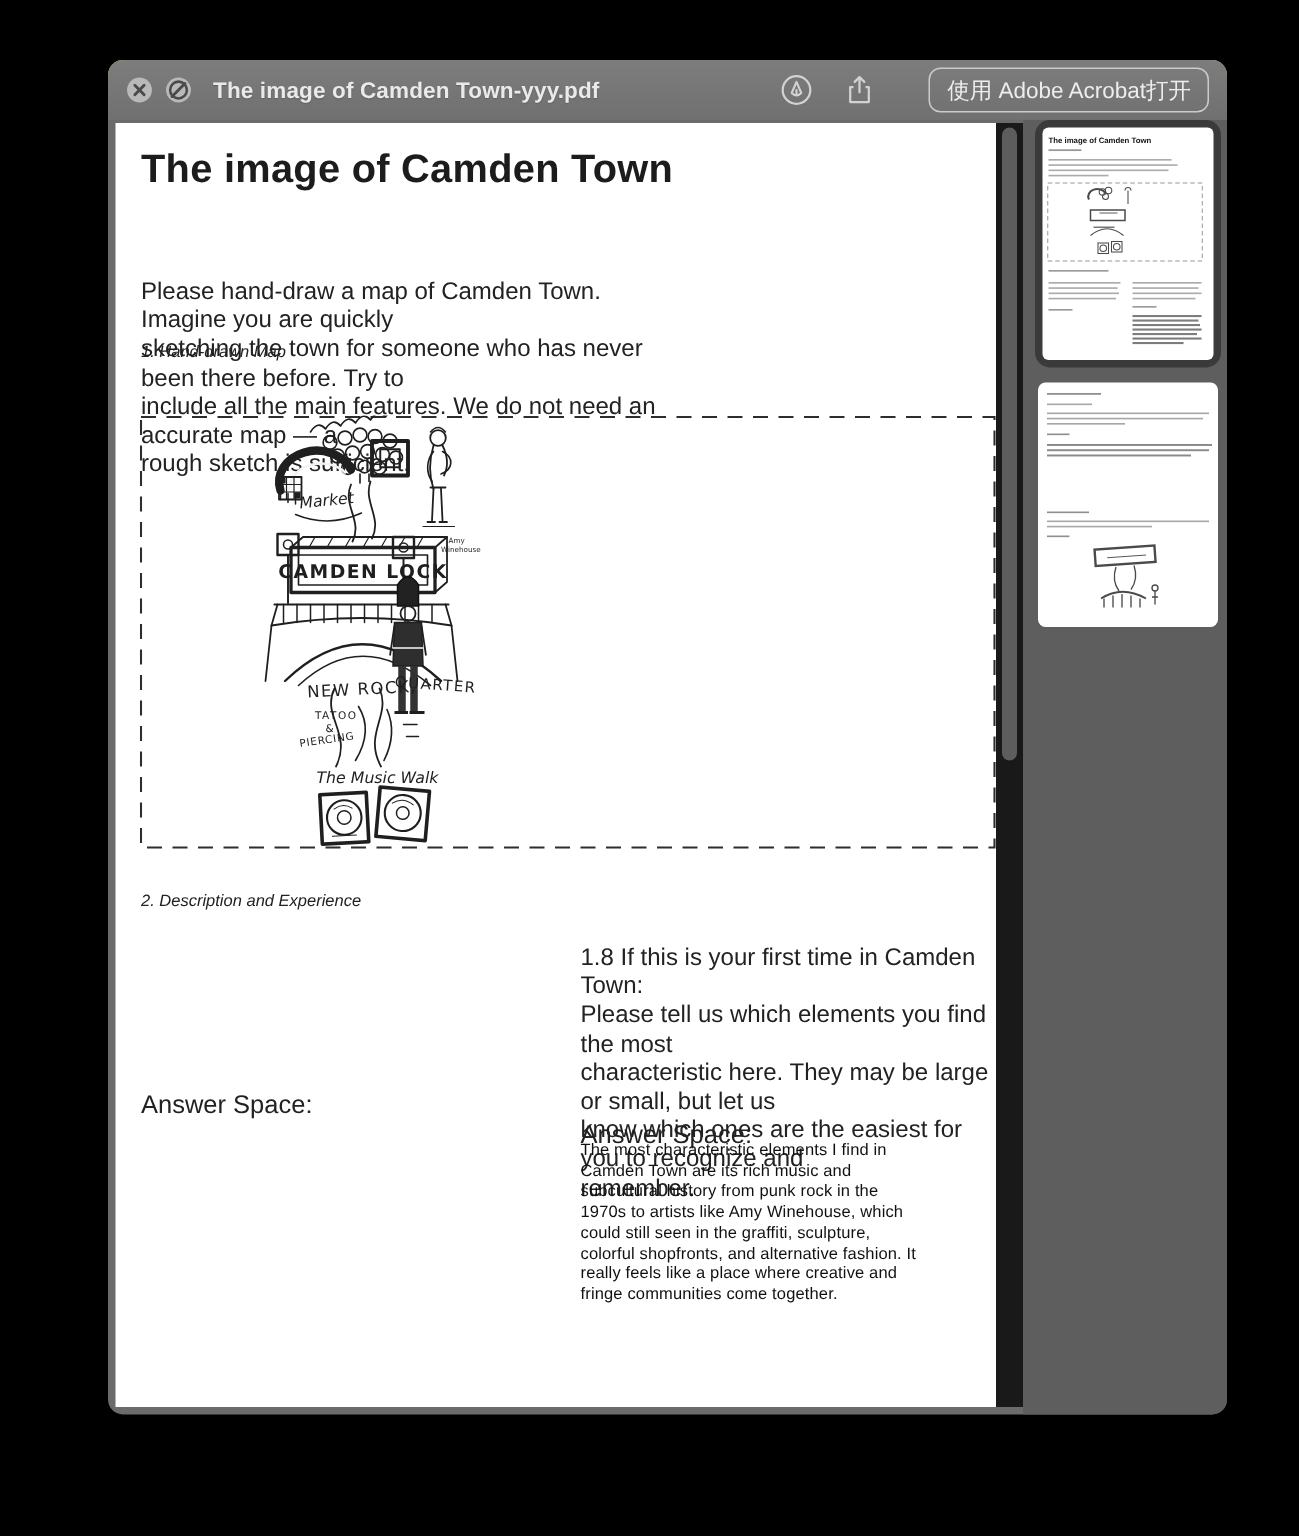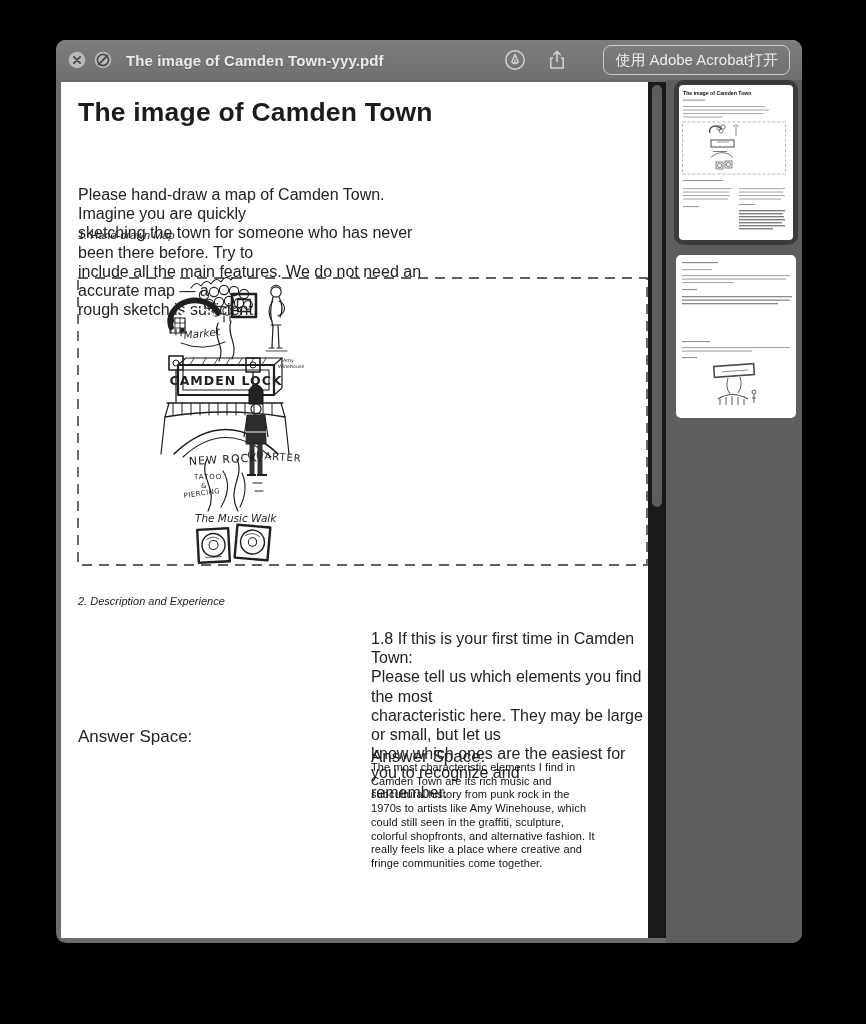--- a/index.html
+++ b/index.html
@@ -1,18 +1,18 @@
 <!DOCTYPE html>
 <html><head>
 <meta charset="utf-8">
 <style>
   html,body{margin:0;padding:0;background:#000;width:866px;height:1024px;overflow:hidden;
     font-family:"Liberation Sans",sans-serif;-webkit-font-smoothing:antialiased;}
   .stage{position:relative;width:866px;height:1024px;background:#000;}
-  .window{position:absolute;left:56px;top:40px;width:746px;height:739px;background:#fde047;
+  .window{position:absolute;left:72px;top:40px;width:746px;height:739px;background:#fde047;
     border-radius:10px;box-shadow:0 14px 40px rgba(0,0,0,.55);}
   .titlebar{position:absolute;left:0;top:0;width:100%;height:40px;border-radius:10px 10px 0 0;
     background:linear-gradient(#7d7d7d,#707070);display:flex;align-items:center;padding:0 12px;box-sizing:border-box;}
   .tb-icon{width:18px;height:18px;margin-right:8px;flex:0 0 auto;cursor:default;}
   .tb-title{color:#eaeaea;font-size:15px;font-weight:700;margin-left:6px;white-space:nowrap;
     letter-spacing:.1px;text-shadow:0 1px 1px rgba(0,0,0,.2);}
   .tb-spacer{flex:1;}
   .tb-tool{width:22px;height:22px;margin-left:20px;flex:0 0 auto;}
   .acrobat-btn{margin-left:35px;height:28px;display:flex;align-items:center;padding:0 11px;
     border:1.5px solid #cbcbcb;border-radius:8px;color:#ededed;font-size:15px;white-space:nowrap;background:transparent;}

